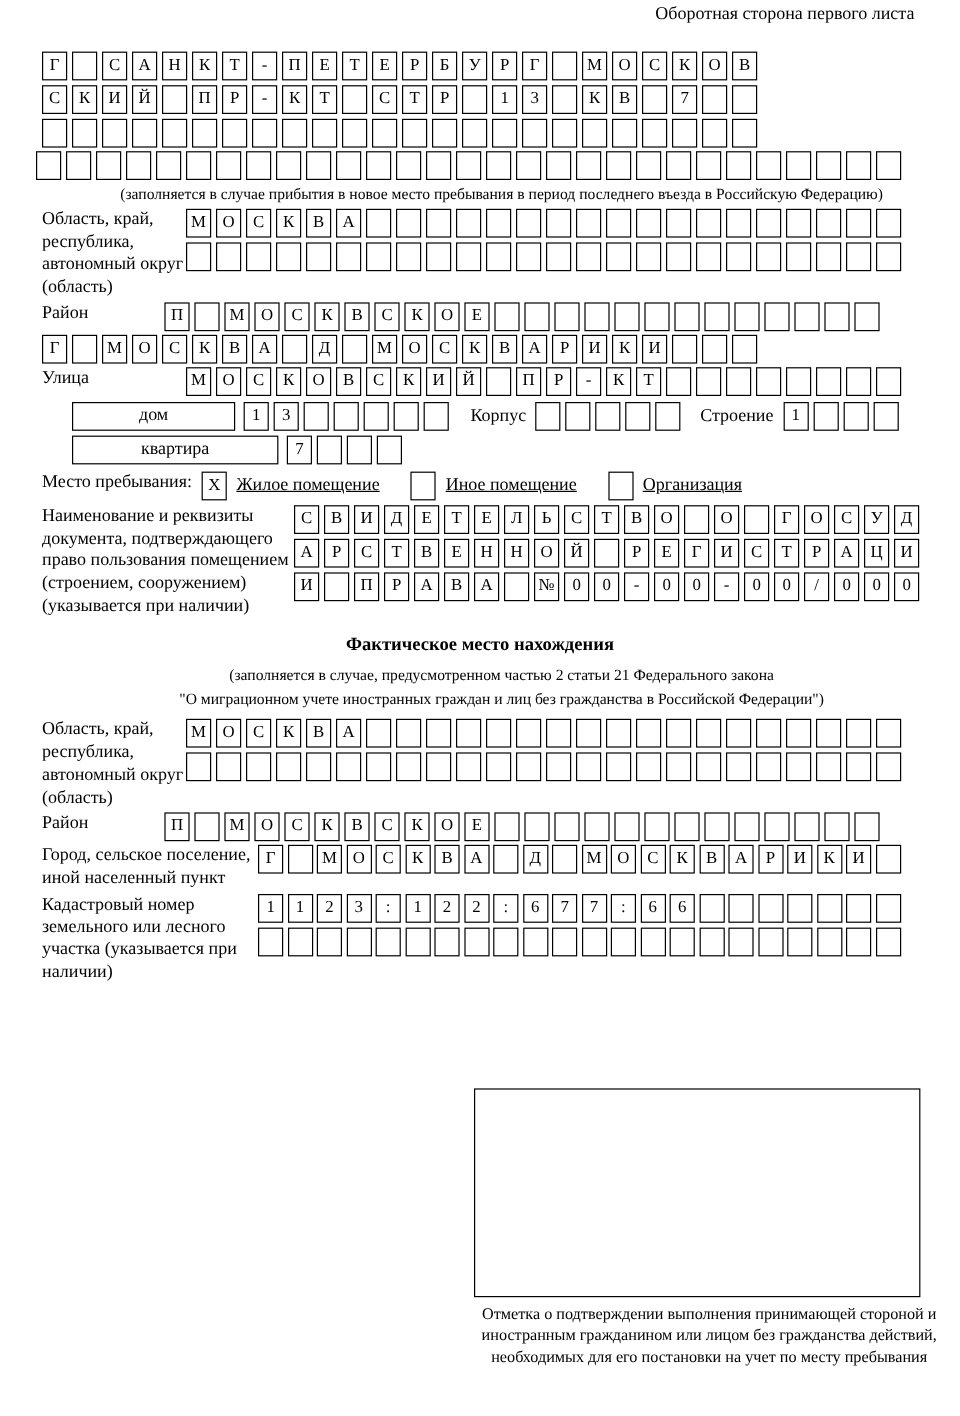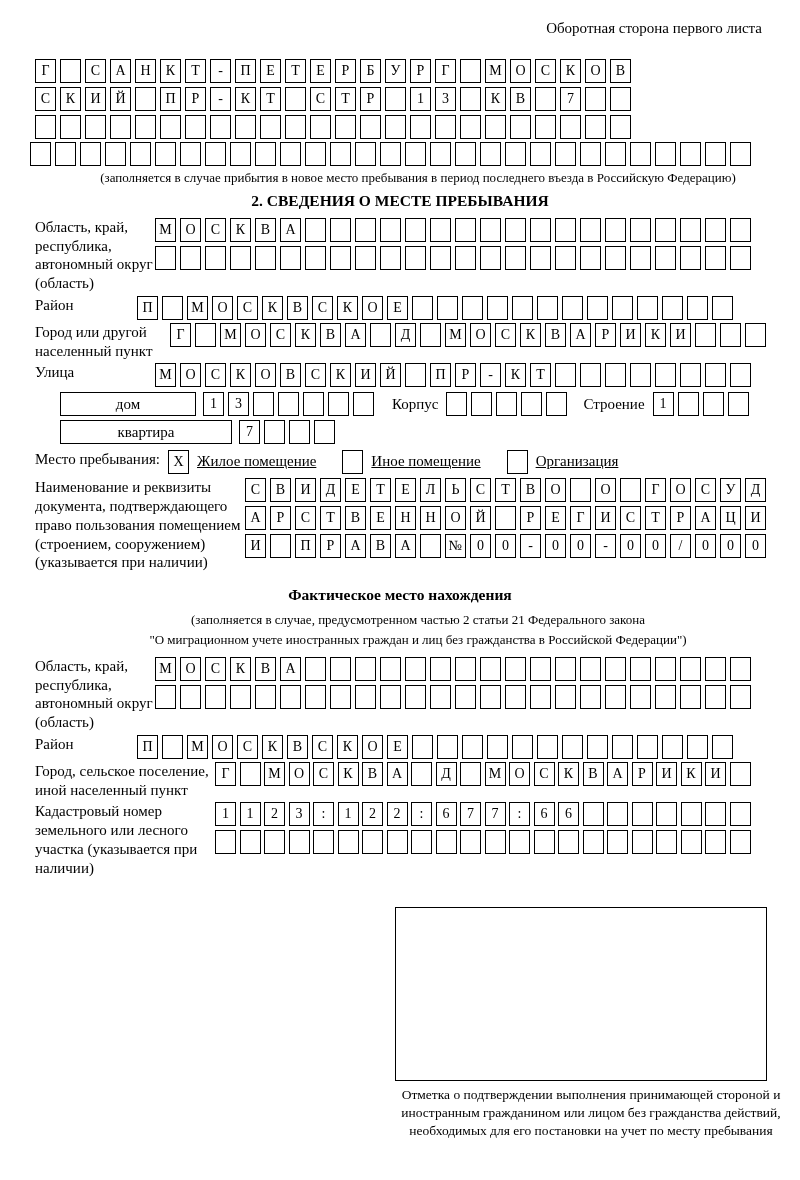--- a/index.html
+++ b/index.html
@@ -1,18 +1,18 @@
 <!DOCTYPE html>
 <html><head>
 <meta charset="utf-8">
 <style>
   html,body{margin:0;padding:0;background:#fff;}
   .page{position:relative;width:800px;height:1180px;background:#fff;color:#000;
         font-family:"Liberation Serif","DejaVu Serif",serif;overflow:hidden;}
-  .hdr{text-align:right;padding:20px 38px 0 0;font-size:15px;margin-bottom:22px;}
+  .hdr{text-align:right;padding:4px 38px 0 0;font-size:15px;margin-bottom:22px;}
   .frow{display:flex;margin-left:35px;margin-bottom:3px;align-items:flex-start;}
   .flabel{font-size:15px;line-height:1.25;flex-shrink:0;}
   .w135{width:135px;} .w120{width:120px;} .w102{width:102px;} .w210{width:210px;}
   .w180{width:180px;}
   .rows{display:flex;flex-direction:column;gap:4px;}
   .boxrow{display:flex;gap:4px;}
   .g35{gap:3.5px;}
   .cell{width:21px;height:24px;border:1.5px solid #000;box-sizing:border-box;flex-shrink:0;
         display:flex;align-items:center;justify-content:center;font-size:14px;}
   .widebox{border:1.5px solid #000;height:24px;box-sizing:border-box;flex-shrink:0;
@@ -141,21 +141,20 @@
       <div class="cell"></div>
       <div class="cell"></div>
       <div class="cell"></div>
       <div class="cell"></div>
       <div class="cell"></div>
       <div class="cell"></div>
       <div class="cell"></div>
     </div>
   <div class="cap center">(заполняется в случае прибытия в новое место пребывания в период последнего въезда в Российскую Федерацию)</div>
 
-  <div class="title">2. СВЕДЕНИЯ О МЕСТЕ ПРЕБЫВАНИЯ</div>
 
   <div class="frow">
     <div class="flabel w120">Область, край, республика, автономный округ (область)</div>
     <div class="rows">
       <div class="boxrow">
           <div class="cell">М</div>
           <div class="cell">О</div>
           <div class="cell">С</div>
           <div class="cell">К</div>
           <div class="cell">В</div>
@@ -232,21 +231,20 @@
         <div class="cell"></div>
         <div class="cell"></div>
         <div class="cell"></div>
         <div class="cell"></div>
         <div class="cell"></div>
         <div class="cell"></div>
       </div>
   </div>
 
   <div class="frow">
-    <div class="flabel w135">Город или другой населенный пункт</div>
     <div class="boxrow">
         <div class="cell">Г</div>
         <div class="cell"></div>
         <div class="cell">М</div>
         <div class="cell">О</div>
         <div class="cell">С</div>
         <div class="cell">К</div>
         <div class="cell">В</div>
         <div class="cell">А</div>
         <div class="cell"></div>

